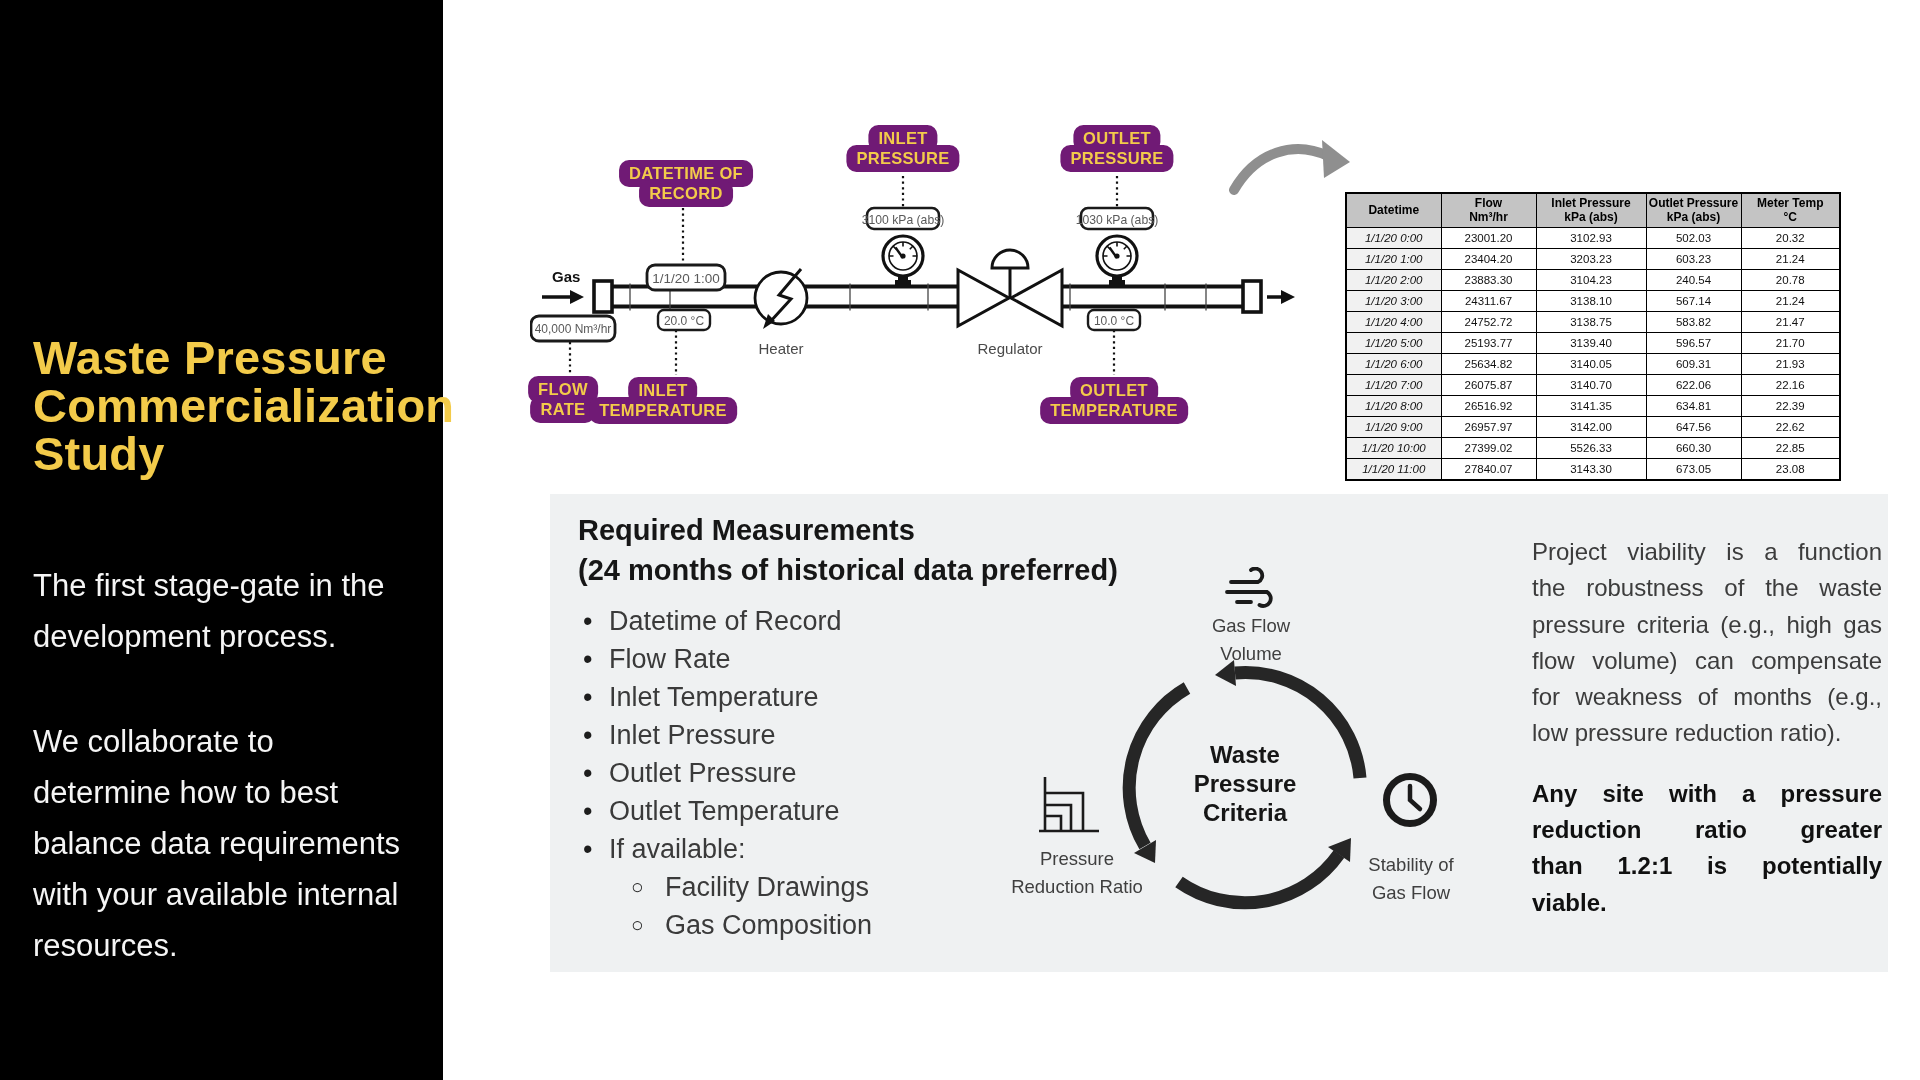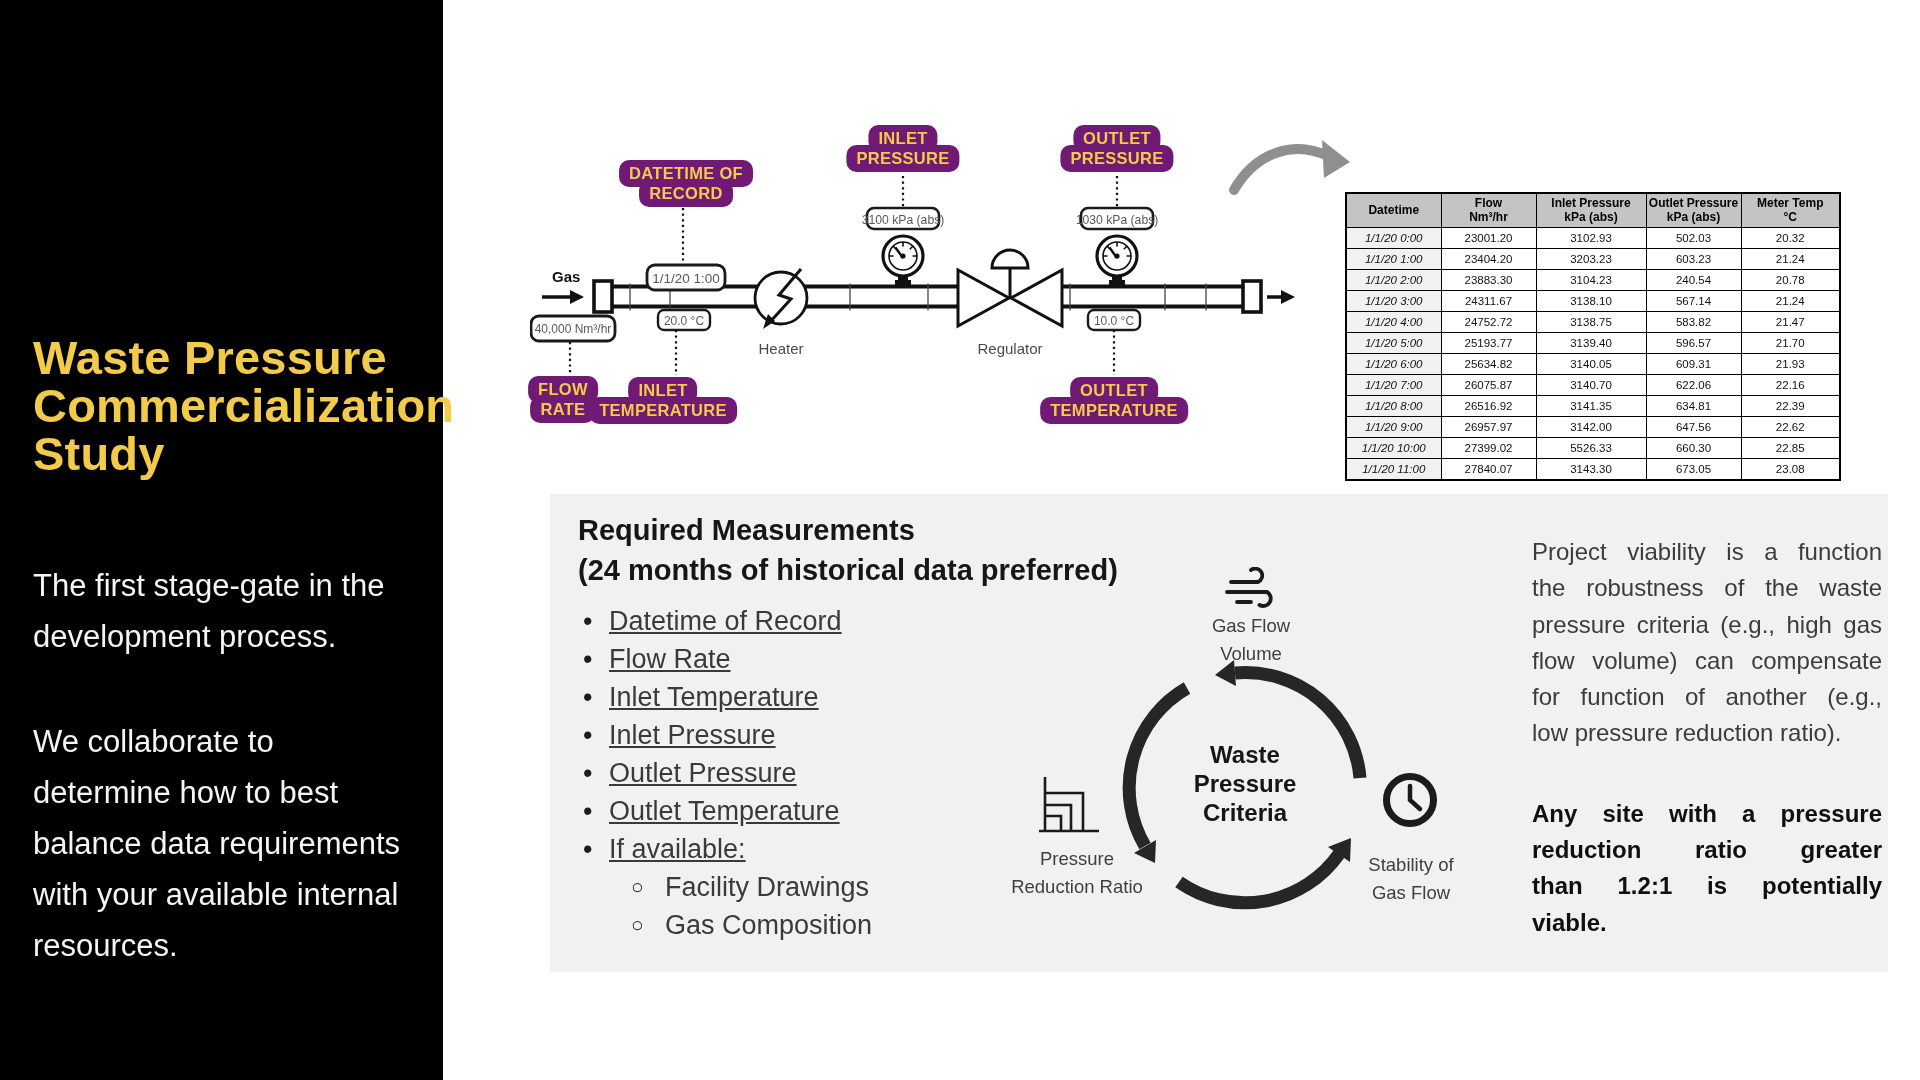--- a/index.html
+++ b/index.html
@@ -31,35 +31,35 @@
   table.meter td.dt{font-style:italic;background:#f1f1f1;}
   .hl2:empty{display:none;}
 
   
   .panel{position:absolute;left:550px;top:494px;width:1338px;height:478px;background:#eff1f2;}
 
   
   .measure{position:absolute;left:578px;top:510px;}
   .measure .mh{font-size:29px;font-weight:700;color:#161616;line-height:40px;}
   .mlist{margin-top:12px;list-style:none;font-size:27px;color:#3a3a3a;}
-  .mlist > li{position:relative;padding-left:31px;line-height:38px;text-decoration:underline;}
+  .mlist > li{position:relative;padding-left:31px;line-height:38px;}
   .mlist > li::before{content:"•";position:absolute;left:5px;top:0;color:#1d1d1d;}
   .sublist{list-style:none;margin-left:53px;}
   .sublist > li{position:relative;padding-left:34px;line-height:38px;}
   .sublist > li::before{content:"○";position:absolute;left:0;top:0;font-size:21px;color:#2d2d2d;}
 
   
   .cycle-icon{position:absolute;}
   .cycle-label{position:absolute;transform:translateX(-50%);text-align:center;font-size:18.5px;line-height:28px;color:#3f3f3f;white-space:nowrap;}
   .cycle-center{position:absolute;left:1245px;top:740px;transform:translateX(-50%);text-align:center;
                 font-weight:700;font-size:24px;line-height:29px;color:#161616;}
 
   
   .viability{position:absolute;left:1532px;top:534px;width:350px;font-size:24px;line-height:36.3px;color:#3c3c3c;}
-  .viability .hl{margin-top:44px;font-weight:700;color:#101010;}
+  .viability .hl{margin-top:24px;font-weight:700;color:#101010;}
   .jline{text-align:justify;text-align-last:justify;}
   .jline.last{text-align-last:left;}
 </style>
 </head>
 <body>
 
 <div class="stage">
 
   <aside class="sidebar">
     <h1>Waste Pressure Commercialization Study</h1>
@@ -391,21 +391,21 @@
     <div>Stability of</div>
       <div>Gas Flow</div>
   </div>
 
   <div class="viability">
     <div>
         <div class="jline">Project viability is a function</div>
         <div class="jline">the robustness of the waste</div>
         <div class="jline">pressure criteria (e.g., high gas</div>
         <div class="jline">flow volume) can compensate</div>
-        <div class="jline">for function of another (e.g.,</div>
+        <div class="jline">for weakness of months (e.g.,</div>
         <div class="jline last">low pressure reduction ratio).</div>
       </div>
     <div class="hl">
         <div class="jline">Any site with a pressure</div>
         <div class="jline">reduction ratio greater</div>
         <div class="jline">than 1.2:1 is potentially</div>
         <div class="jline last">viable.</div>
       </div>
   </div>
 

